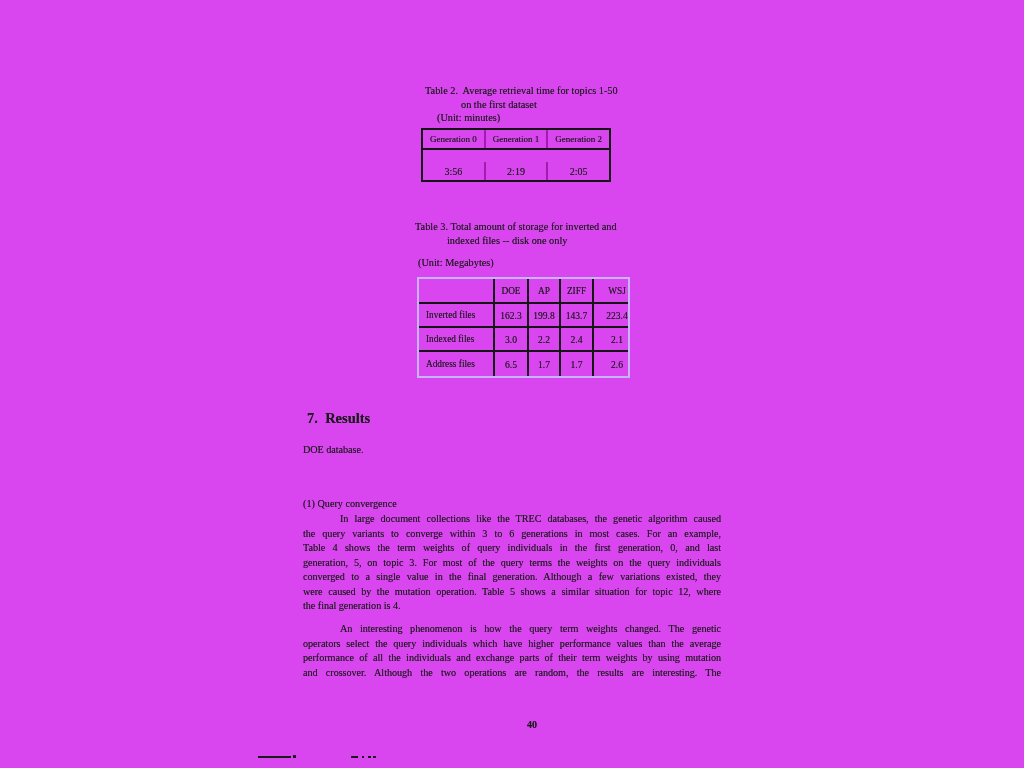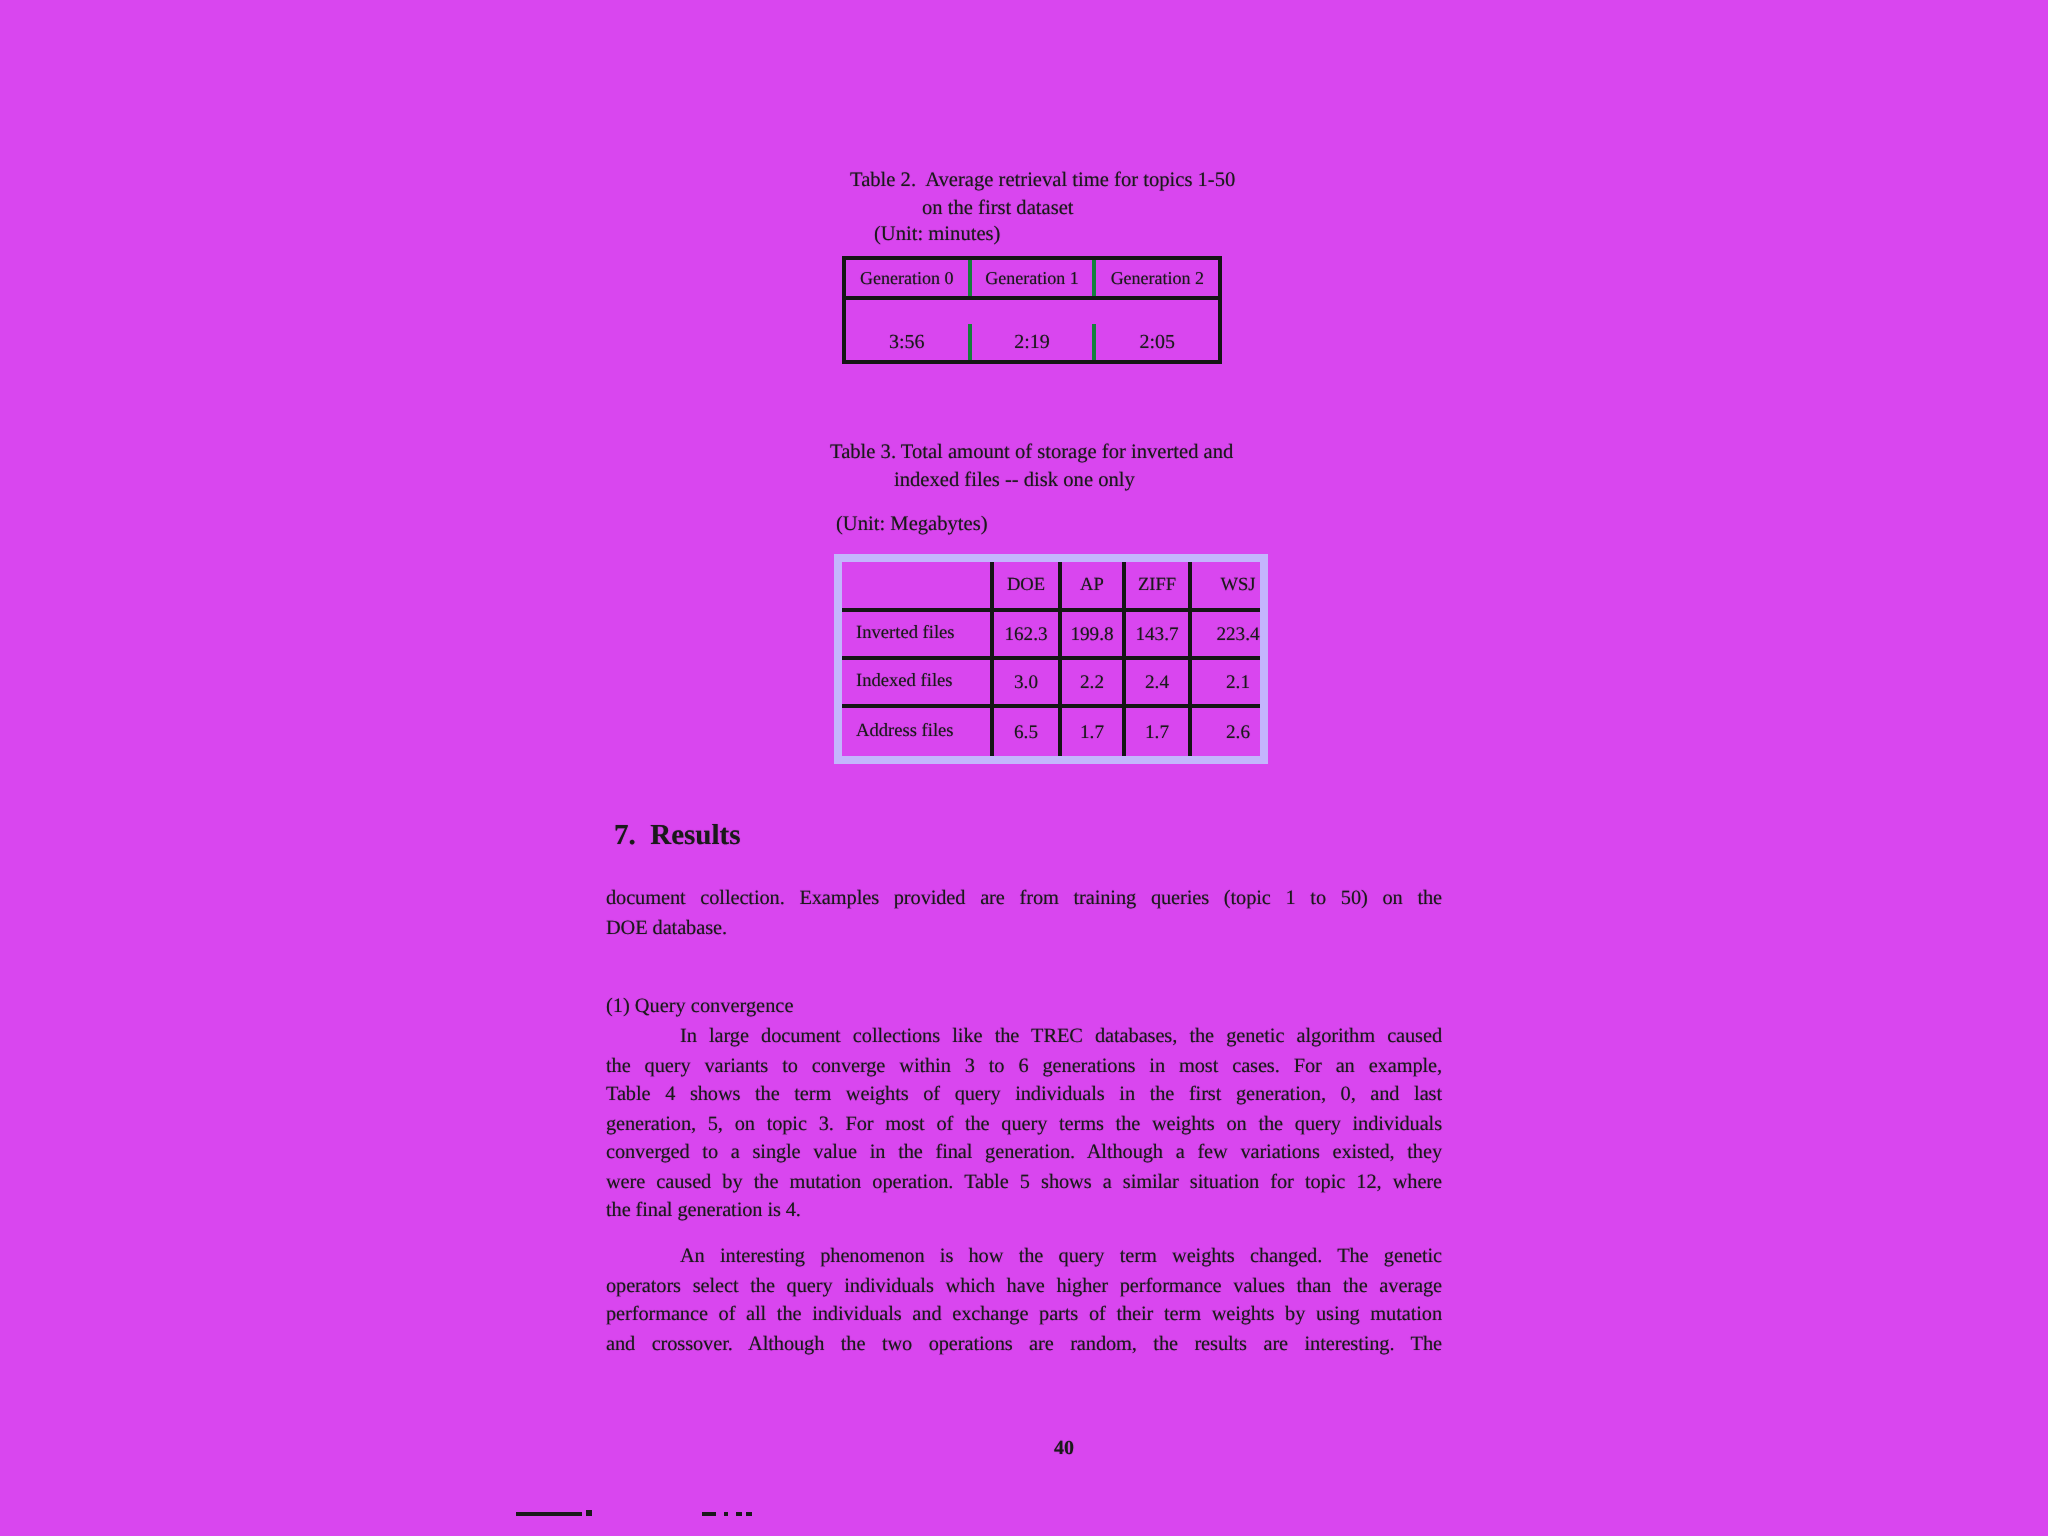--- a/index.html
+++ b/index.html
@@ -19,24 +19,24 @@
   .sub { position:absolute; left:303px; top:498px; font-size:10.2px; white-space:pre;font-family:Liberation Serif, serif; }
   .h7 { position:absolute; left:307px; top:410px; font-size:14.5px; font-weight:bold; white-space:pre; }
   .pageno { position:absolute; left:527px; top:719px; font-size:10px; font-weight:bold; }
   
   .table2 { position:absolute; left:421px; top:128px; width:190px; height:54px;
             border:2px solid #151515; box-sizing:border-box; display:flex; flex-direction:column; }
   .t2r { display:flex; flex:1; }
   .t2r.head { border-bottom:2px solid #151515; font-size:9px; }
   .t2r.vals { font-size:10px;margin-top:12px; }
   .t2c { flex:1; display:flex; align-items:center; justify-content:center;
-         border-right:2px solid #15803d; box-sizing:border-box; }
+         border-right:2px solid #a21caf; box-sizing:border-box; }
   .t2c:last-child { border-right:none; }
   
-  .table3 { position:absolute; left:417px; top:277px; border:4px solid #c4b5fd;
+  .table3 { position:absolute; left:417px; top:277px; border:2px solid #c4b5fd;
             box-sizing:border-box; display:grid;
             grid-template-columns:76px 34px 32px 33px 34px;
             grid-template-rows:25px 24px 24px 24px; font-size:9.3px; }
   .t3c { border-right:2px solid #151515; border-bottom:2px solid #151515;
          display:flex; align-items:center; justify-content:center; box-sizing:border-box; }
   .t3c.lastcol { border-right:none;padding-left:12px; }
   .t3c.lastrow { border-bottom:none; }
   .t3c.label { justify-content:flex-start; padding-left:7px; }
   .t3c.val { font-size:9.6px; }
   
@@ -90,21 +90,20 @@
     <div class="t3c label lastrow">Address files</div>
     <div class="t3c val lastrow">6.5</div>
     <div class="t3c val lastrow">1.7</div>
     <div class="t3c val lastrow">1.7</div>
     <div class="t3c val lastrow lastcol">2.6</div>
   </div>
 
   <div class="h7">7.  Results</div>
 
   <div class="para" style="top:443px;">
-    <div class="jl">document collection.  Examples provided are from training queries (topic 1 to 50) on the</div>
     <div class="ll">DOE database.</div>
   </div>
 
   <div class="sub">(1) Query convergence</div>
 
   <div class="para" style="top:512px;">
     <div class="jl ind">In large document collections like the TREC databases, the genetic algorithm caused</div>
     <div class="jl">the query variants to converge within 3 to 6 generations in most cases.   For an example,</div>
     <div class="jl">Table 4 shows the term weights of query individuals in the first generation, 0, and last</div>
     <div class="jl">generation, 5, on topic 3.  For most of the query terms the weights on the query individuals</div>

